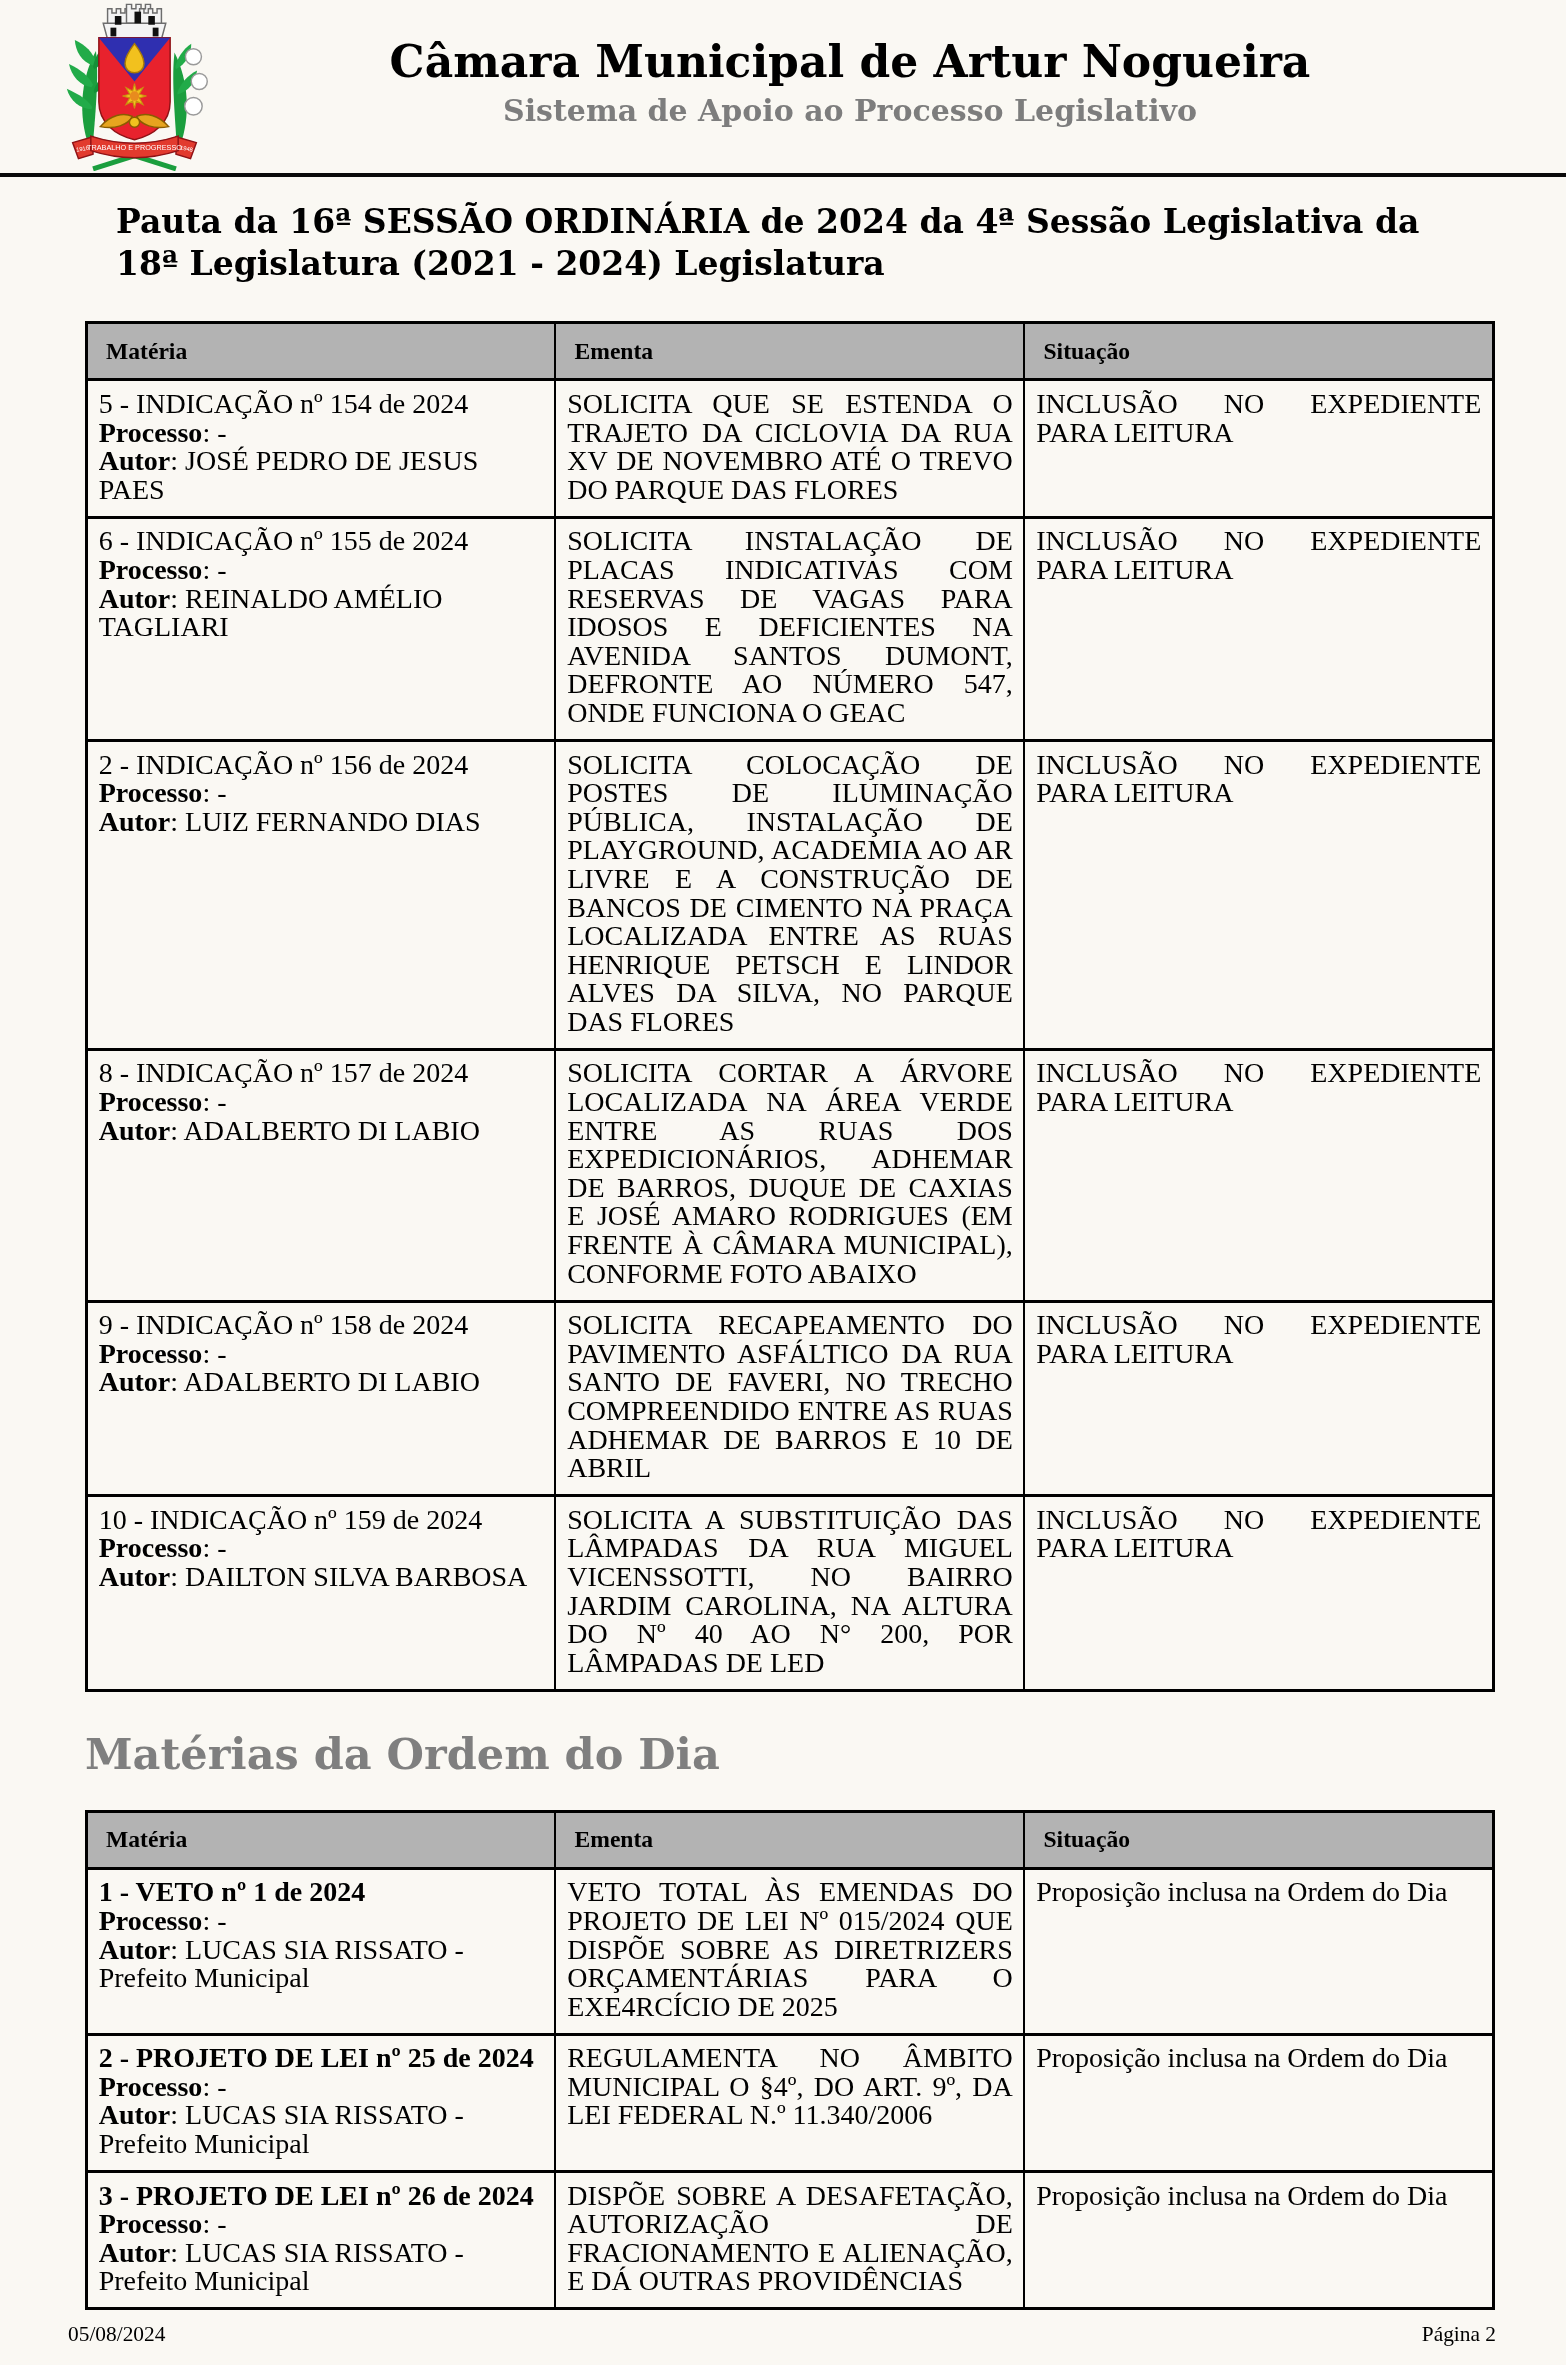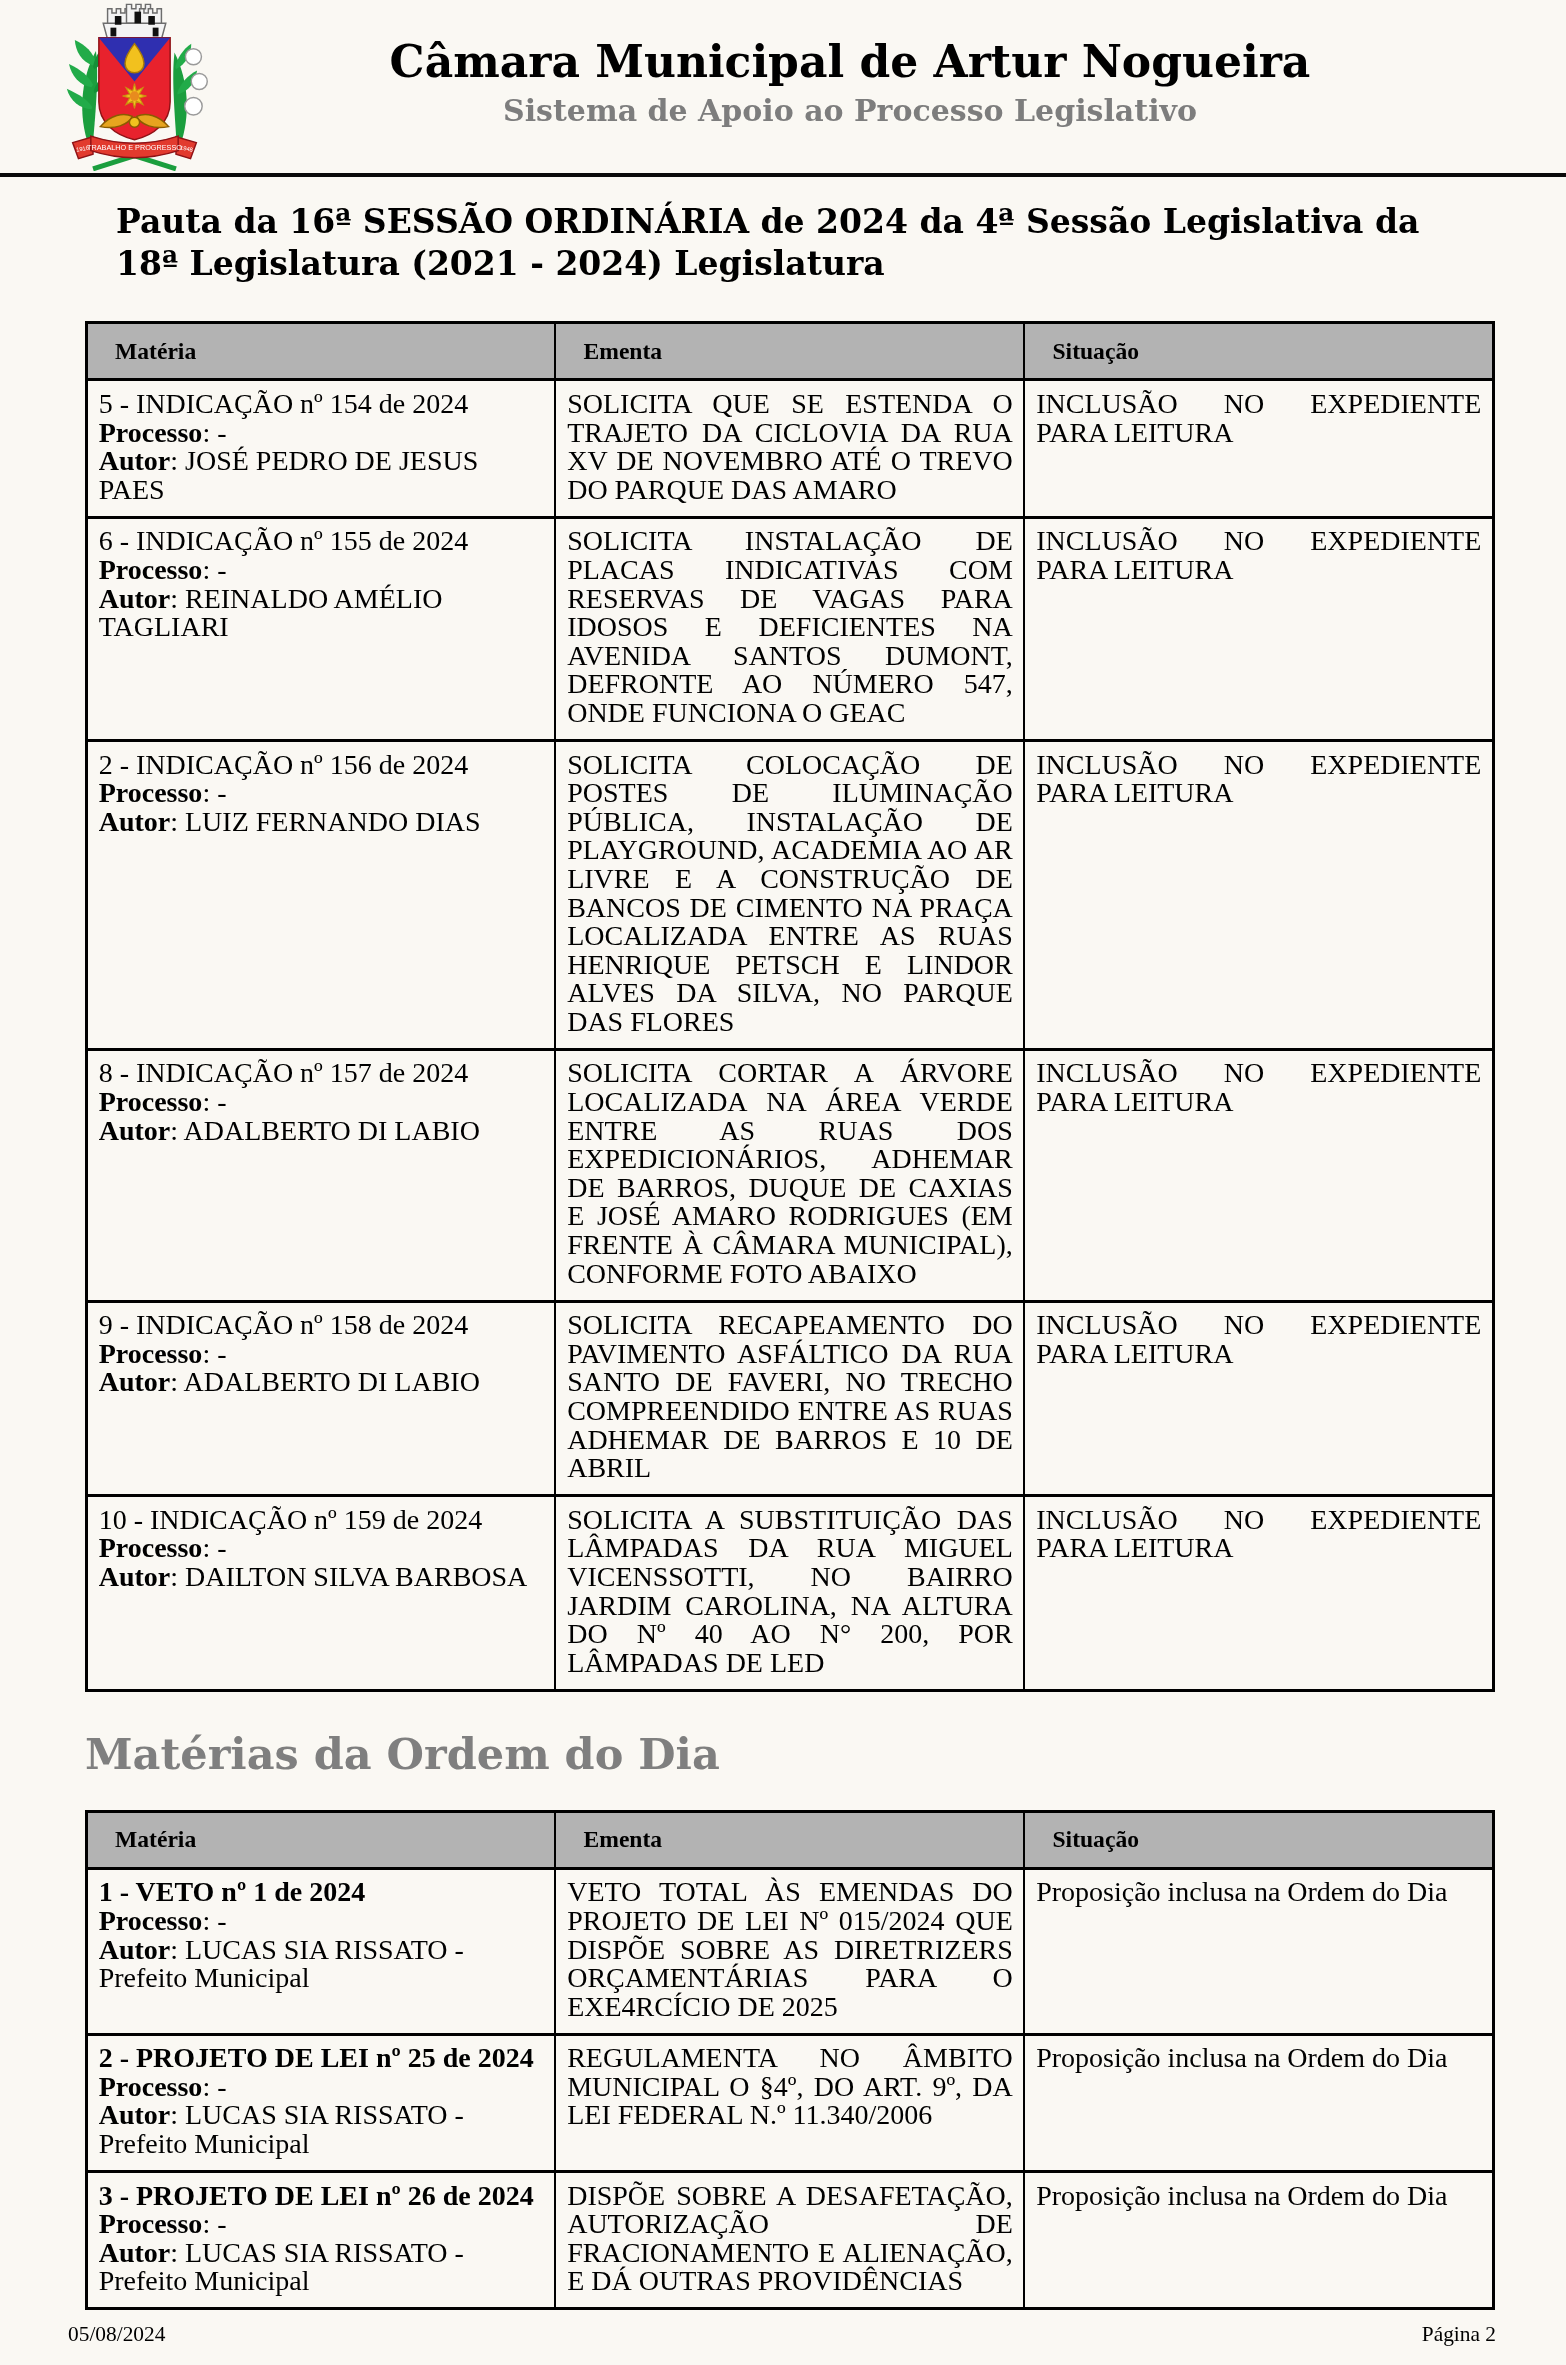--- a/index.html
+++ b/index.html
@@ -54,21 +54,21 @@
     border-left:2.1px solid #000;
     border-right:2.1px solid #000;
   }
   table.agenda th {
     width:33.33%;
     background:#b3b3b3;
     text-align:left;
     font-size:23.6px;
     height:57px;
     vertical-align:middle;
-    padding:0 27px;
+    padding:0 18px;
   }
   table.agenda td {
     vertical-align:top;
     font-size:28px;
     line-height:28.6px;
     padding:8.6px 10.7px 11.4px 10.7px;
   }
   td.ementa, td.situacao { text-align:justify; }
   .mat-title { margin-bottom:0; }
   .bold-title .mat-title { font-weight:bold; }
@@ -178,21 +178,21 @@
         <th>Situação</th>
       </tr>
     </thead>
     <tbody>
       <tr class="t1r5">
         <td>
           <div class="mat-title">5 - INDICAÇÃO nº 154 de 2024</div>
           <div><b>Processo</b><span>: </span><span>-</span></div>
           <div><b>Autor</b><span>: </span><span>JOSÉ PEDRO DE JESUS PAES</span></div>
         </td>
-        <td class="ementa">SOLICITA QUE SE ESTENDA O TRAJETO DA CICLOVIA DA RUA XV DE NOVEMBRO ATÉ O TREVO DO PARQUE DAS AMARO</td>
+        <td class="ementa">SOLICITA QUE SE ESTENDA O TRAJETO DA CICLOVIA DA RUA XV DE NOVEMBRO ATÉ O TREVO DO PARQUE DAS FLORES</td>
         <td class="situacao">INCLUSÃO NO EXPEDIENTE PARA LEITURA</td>
       </tr>
       <tr class="t1r6">
         <td>
           <div class="mat-title">6 - INDICAÇÃO nº 155 de 2024</div>
           <div><b>Processo</b><span>: </span><span>-</span></div>
           <div><b>Autor</b><span>: </span><span>REINALDO AMÉLIO TAGLIARI</span></div>
         </td>
         <td class="ementa">SOLICITA INSTALAÇÃO DE PLACAS INDICATIVAS COM RESERVAS DE VAGAS PARA IDOSOS E DEFICIENTES NA AVENIDA SANTOS DUMONT, DEFRONTE AO NÚMERO 547, ONDE FUNCIONA O GEAC</td>
         <td class="situacao">INCLUSÃO NO EXPEDIENTE PARA LEITURA</td>

